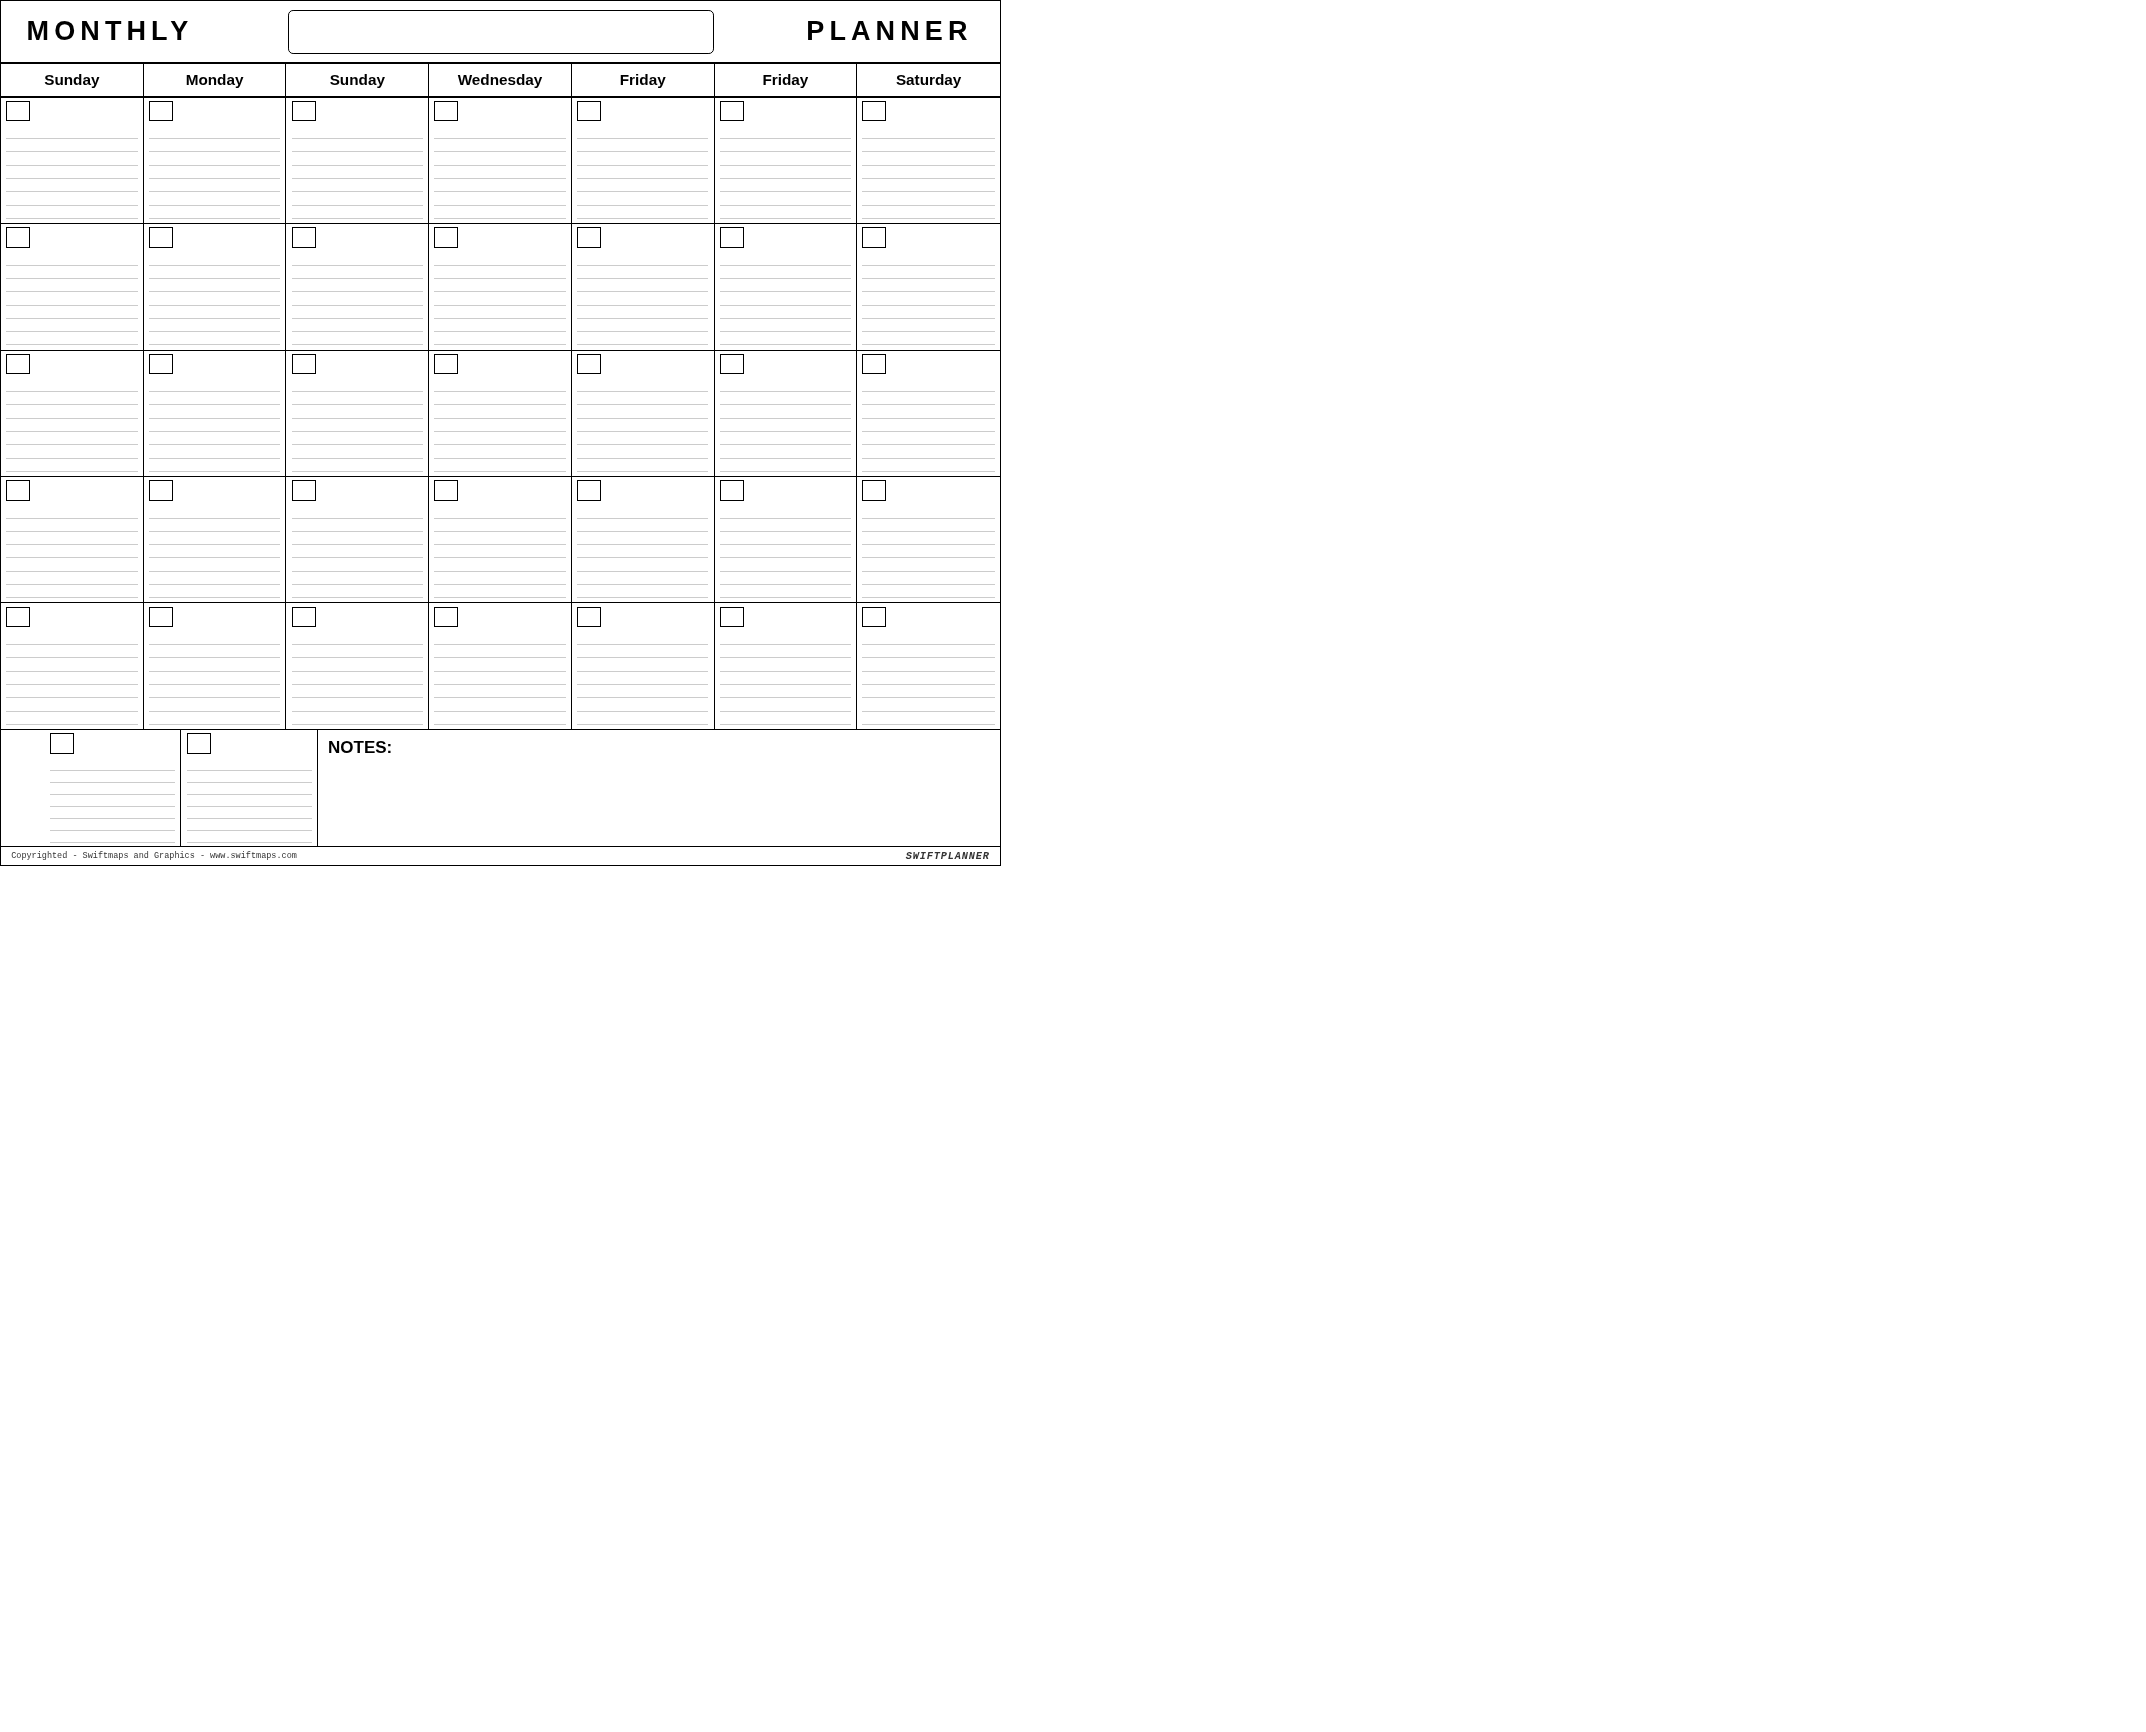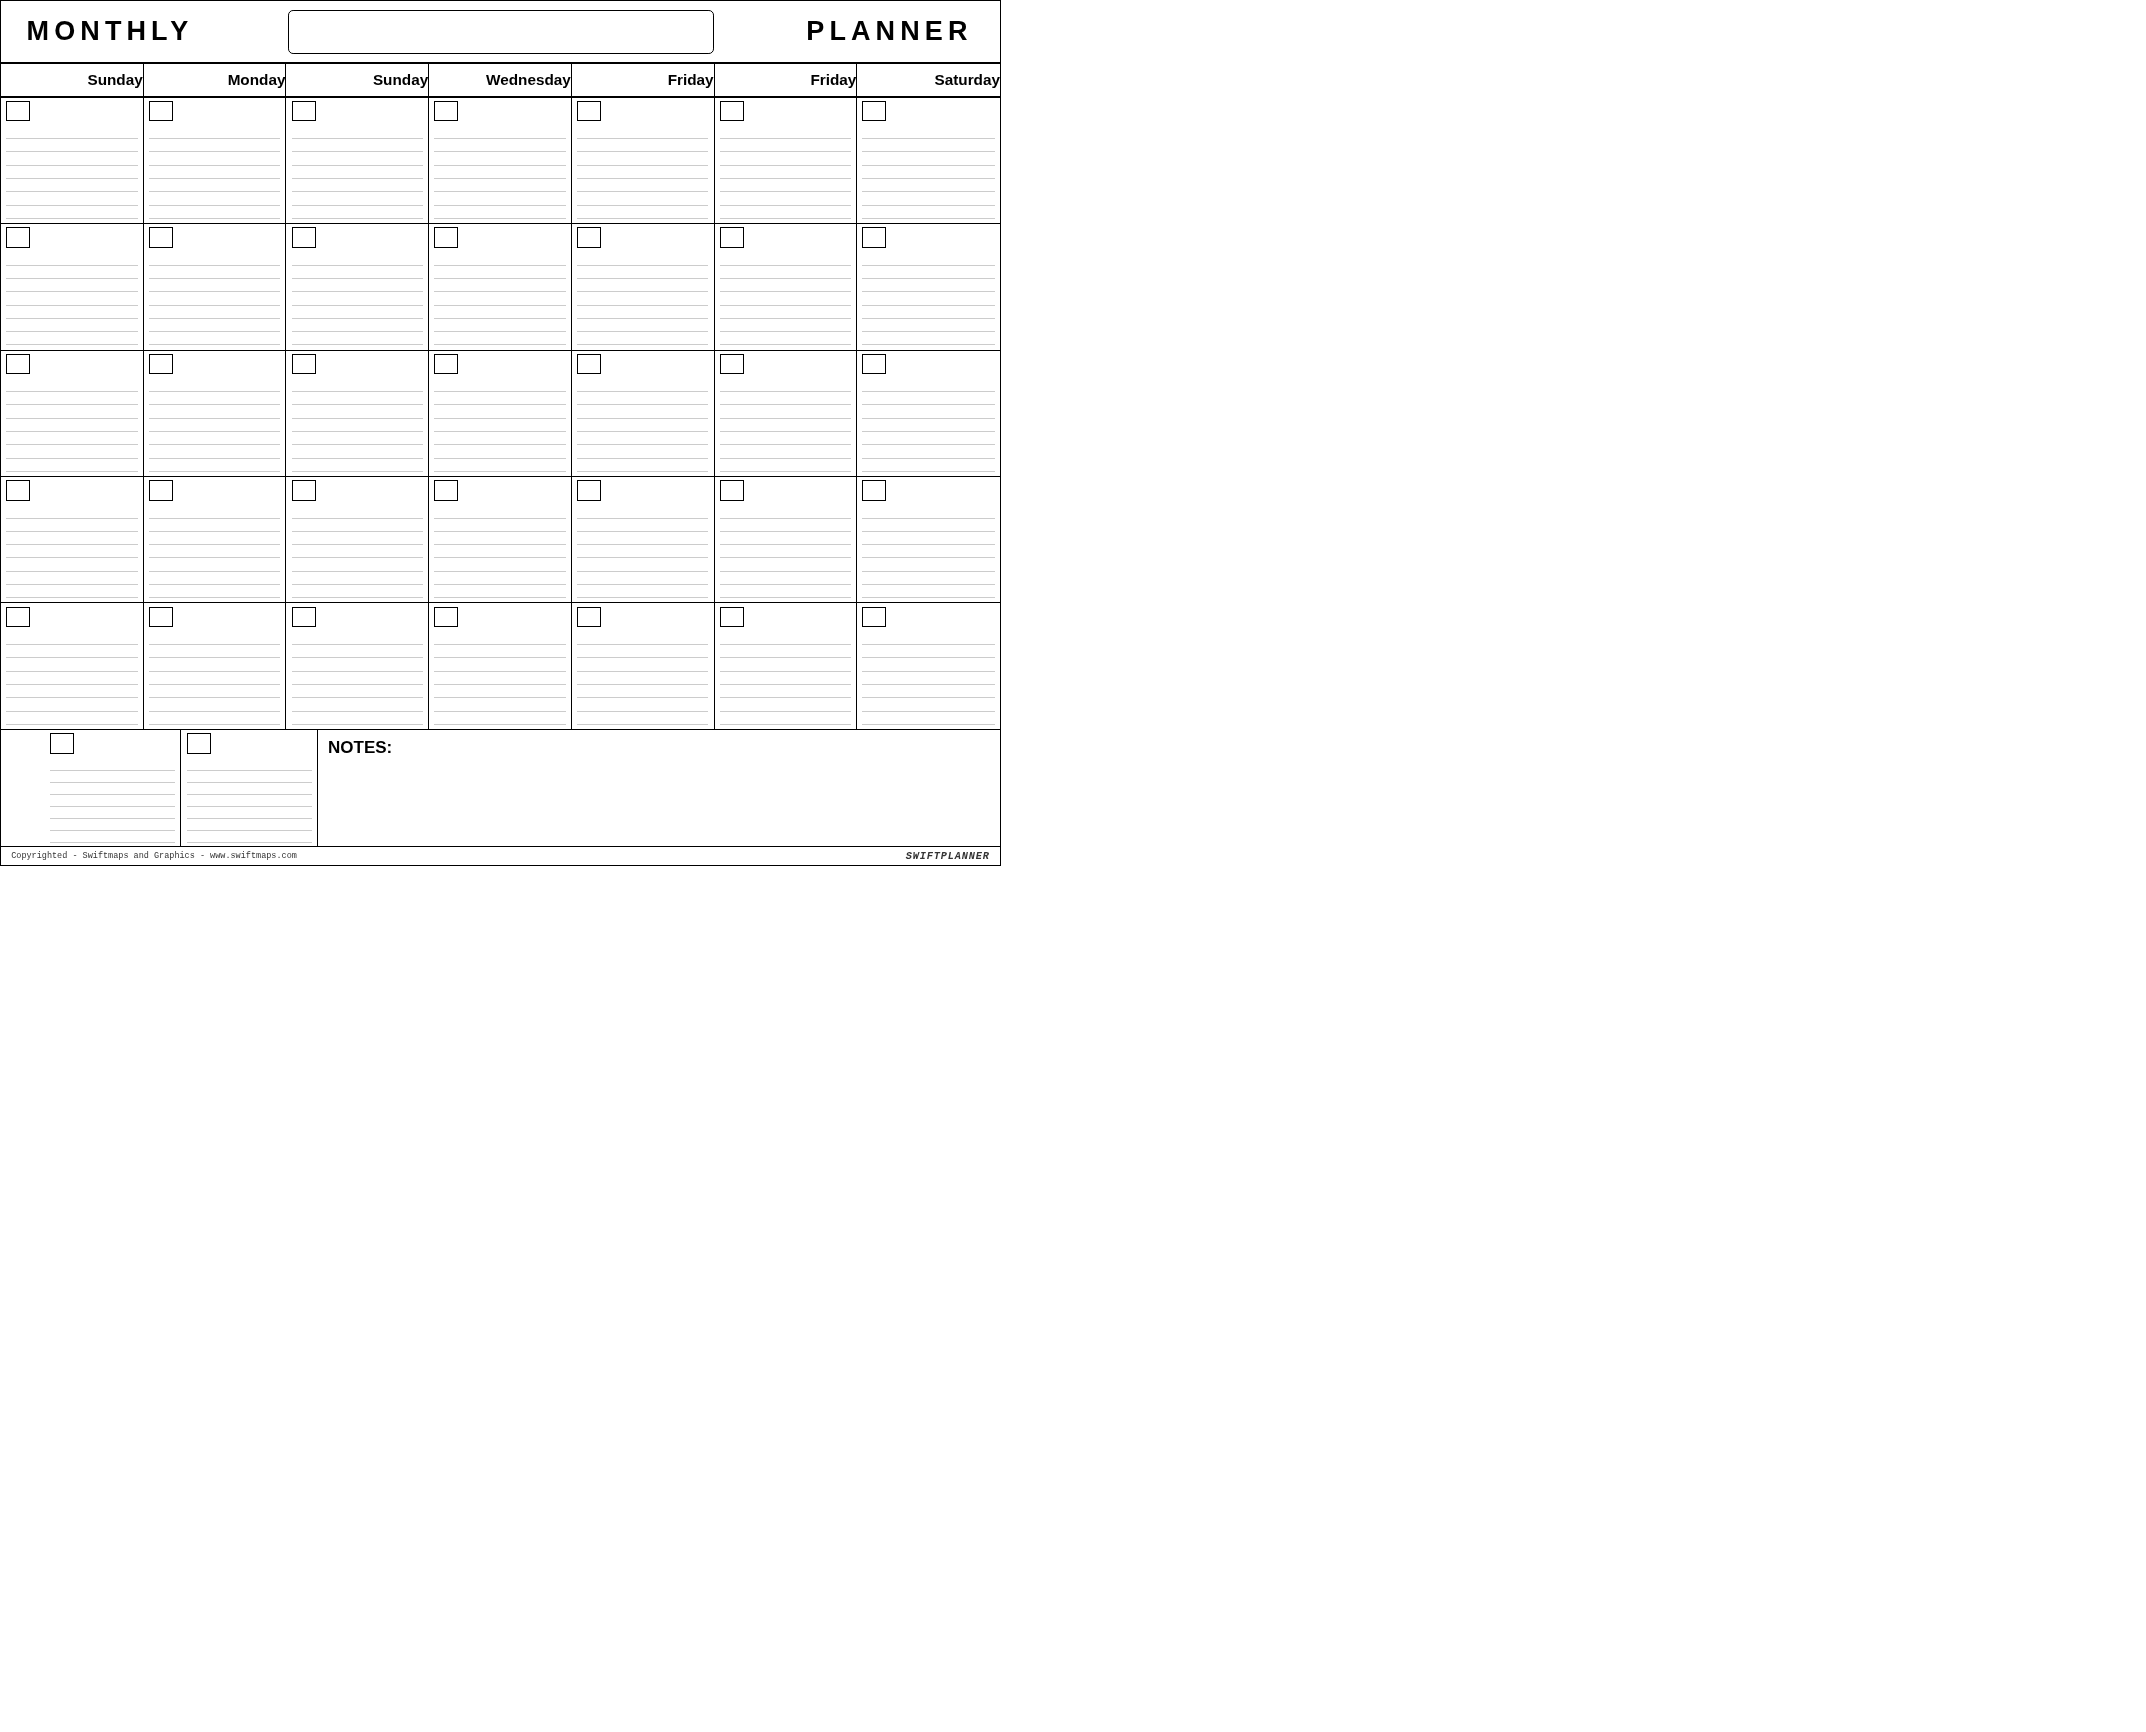--- a/index.html
+++ b/index.html
@@ -46,21 +46,21 @@
       width: 170px;
       text-align: center;
     }
     
     .day-headers {
       display: grid;
       grid-template-columns: repeat(7, 1fr);
       border-bottom: 2.6px solid #000;
     }
     .day-header {
-      text-align: right;
+      text-align: center;
       font-size: 15.3px;
       font-weight: bold;
       padding: 6.8px 0;
       border-right: 1.7px solid #000;
     }
     .day-header:last-child { border-right: none; }
     
     .calendar-grid {
       flex: 1;
       display: flex;

